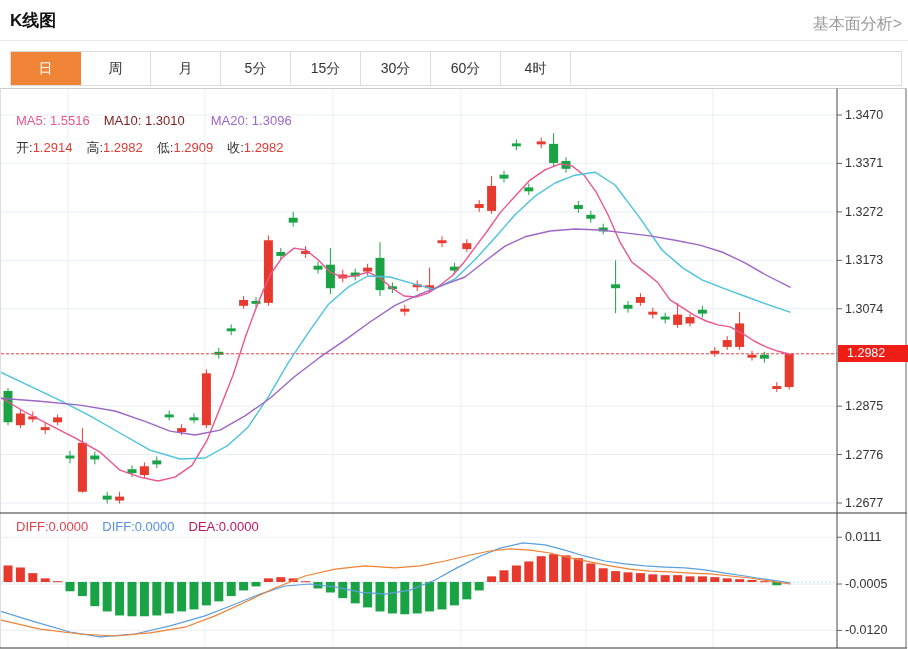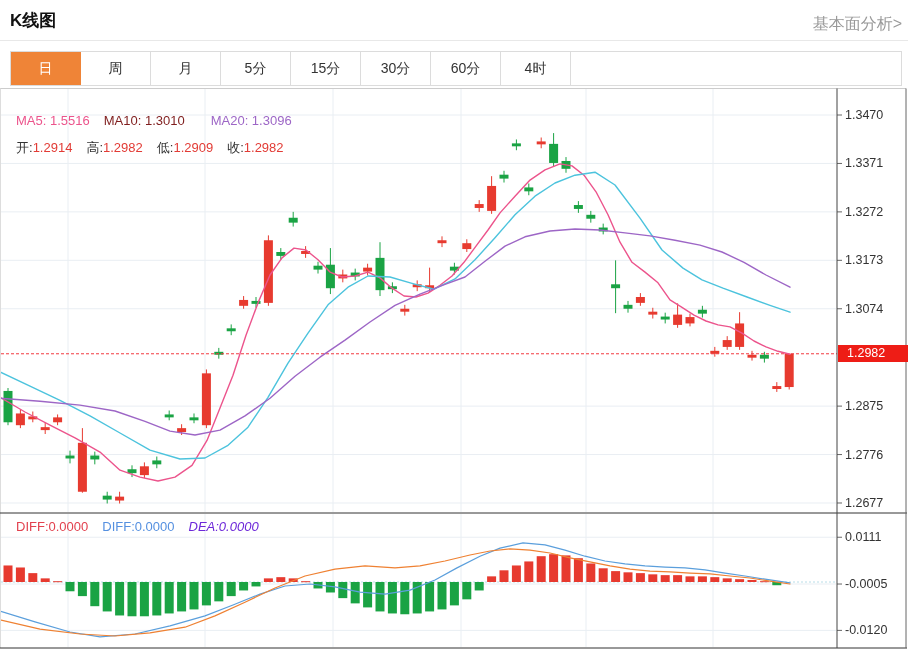--- a/index.html
+++ b/index.html
@@ -285,16 +285,16 @@
       <line x1="0" y1="88.5" x2="906" y2="88.5" stroke="#cccccc"></line>
       <line x1="0.5" y1="88.5" x2="0.5" y2="648" stroke="#dddddd"></line>
       <line x1="0" y1="513" x2="907" y2="513" stroke="#333333"></line>
       <line x1="0" y1="648" x2="907" y2="648" stroke="#333333"></line>
       <line x1="837" y1="88.5" x2="837" y2="648" stroke="#444444"></line>
       <line x1="906" y1="88.5" x2="906" y2="648" stroke="#666666"></line>
     </svg>
 
   <div class="legend" id="ohlc-legend"><span class="grp"><span class="lbl">开:</span><span style="color: rgb(226, 59, 53);">1.2914</span></span><span class="grp"><span class="lbl">高:</span><span style="color: rgb(226, 59, 53);">1.2982</span></span><span class="grp"><span class="lbl">低:</span><span style="color: rgb(226, 59, 53);">1.2909</span></span><span class="grp"><span class="lbl">收:</span><span style="color: rgb(226, 59, 53);">1.2982</span></span></div>
   <div class="legend" id="ma-legend"><span class="grp" style="color: rgb(236, 84, 140);">MA5: 1.5516</span><span class="grp" style="color: #7f1d1d;">MA10: 1.3010</span><span class="grp" style="color: rgb(157, 102, 198); margin-left: 12px;">MA20: 1.3096</span></div>
-  <div class="legend" id="macd-legend"><span class="grp" style="color: rgb(226, 65, 78);">DIFF:0.0000</span><span class="grp" style="color: rgb(85, 144, 224);">DIFF:0.0000</span><span class="grp" style="color: #6d28d9; font-style: italic;">DEA:0.0000</span></div>
+  <div class="legend" id="macd-legend"><span class="grp" style="color: rgb(226, 65, 78);">DIFF:0.0000</span><span class="grp" style="color: rgb(85, 144, 224);">DIFF:0.0000</span><span class="grp" style="color: #be185d;">DEA:0.0000</span></div>
 
   <div class="price-badge">1.2982</div>
 </div>
 
 </body></html>

